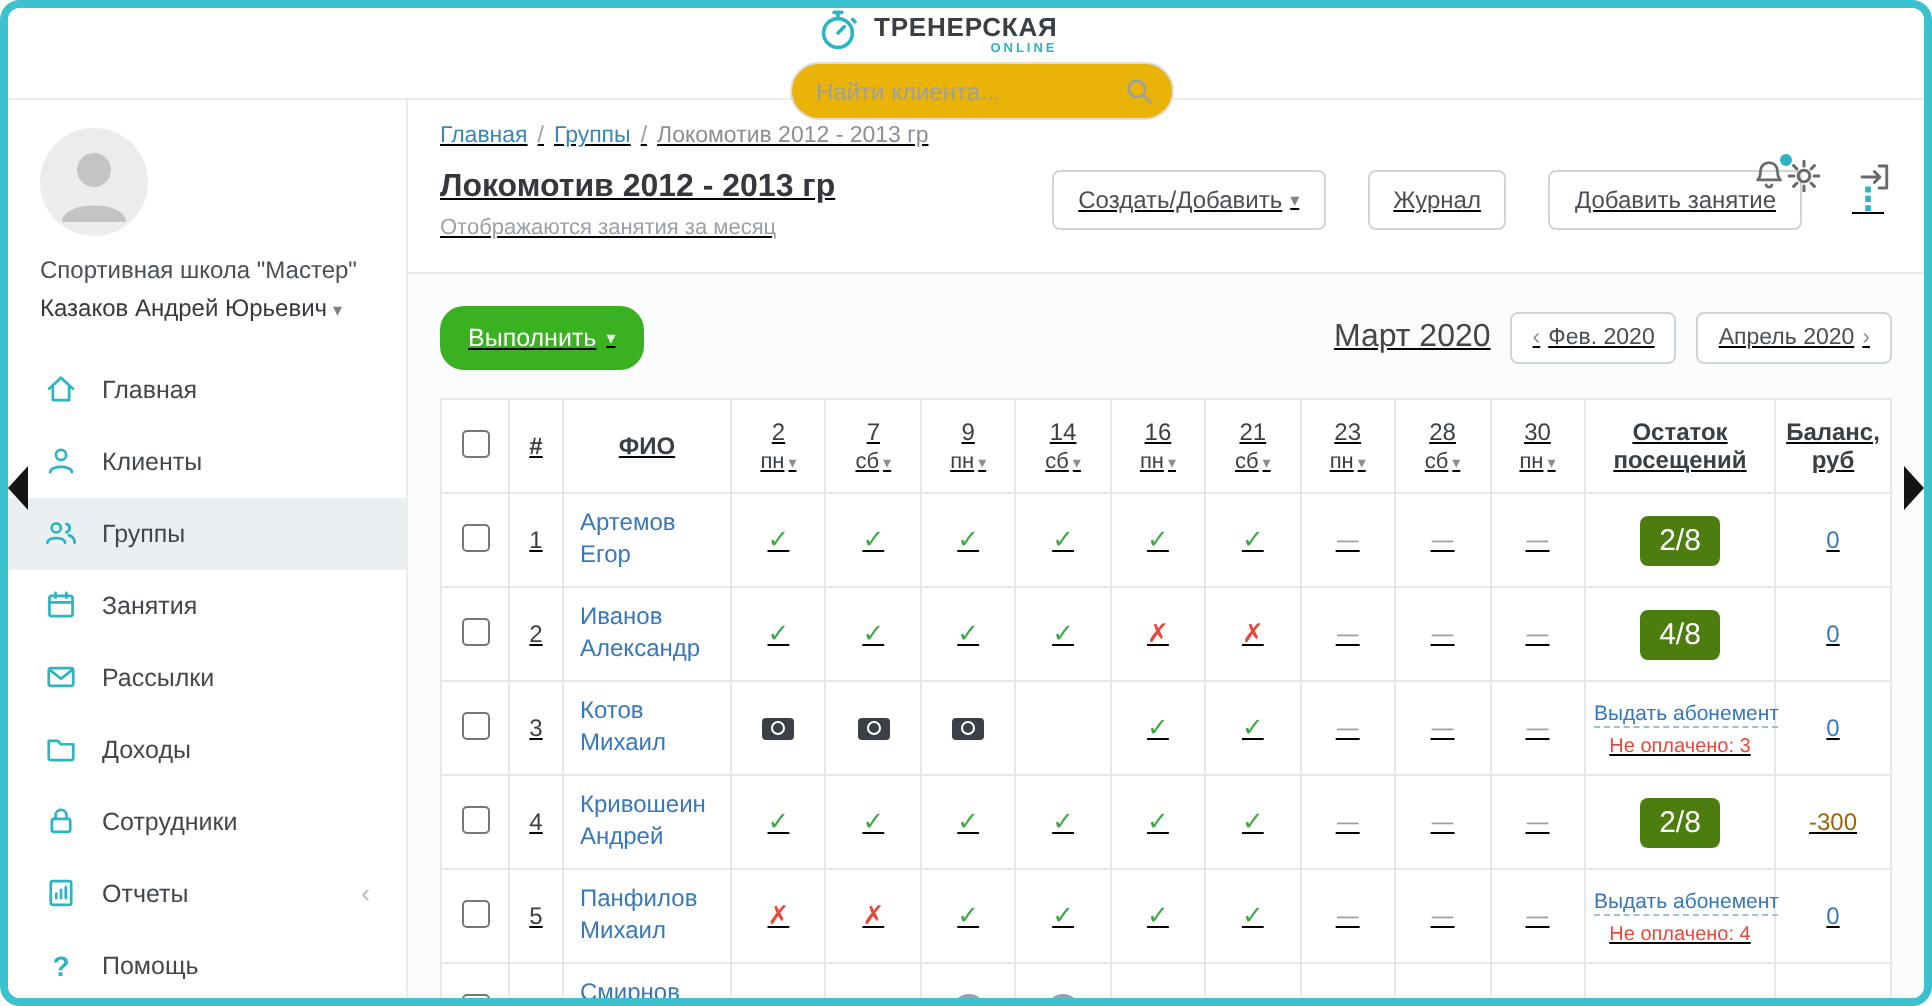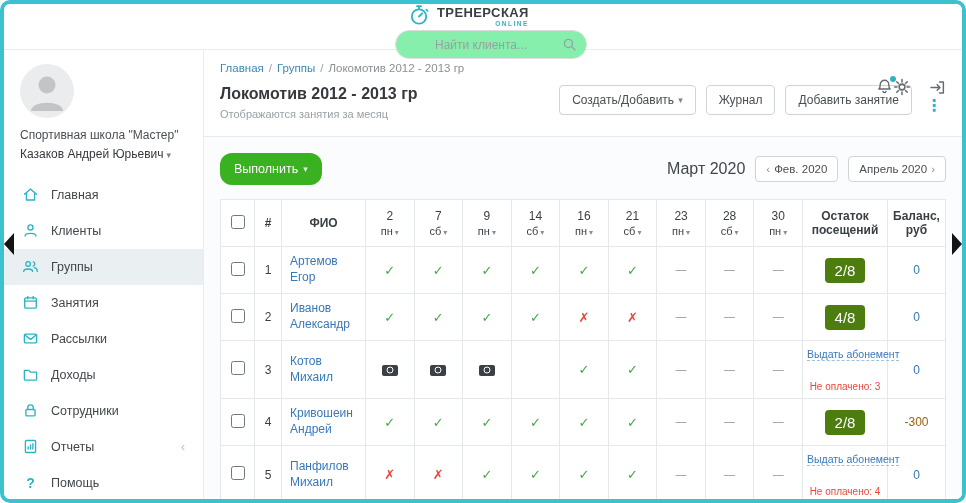--- a/index.html
+++ b/index.html
@@ -7,21 +7,21 @@
   body{font-family:"Liberation Sans","DejaVu Sans",sans-serif;}
   .frame{width:966px;height:503px;background:#fff;border:4px solid #3cc2cf;border-radius:10px;overflow:hidden;position:relative;}
 
   
   .topbar{height:46px;display:flex;align-items:center;padding:0 16px;border-bottom:1px solid #ececec;background:#fff;flex-direction:column;}
   .logo{display:flex;align-items:center;gap:7px;min-width:150px;}
   .logo-text{display:flex;flex-direction:column;line-height:1;}
   .logo-title{font-size:13px;font-weight:bold;color:#3a3f44;letter-spacing:.4px;}
   .logo-sub{font-size:6.5px;color:#2db4c4;font-weight:bold;align-self:flex-end;margin-top:2px;letter-spacing:1.5px;}
   .search-wrap{position:relative;margin-left:16px;}
-  .search-input{width:192px;height:29px;border:1px solid #ddd;border-radius:15px;padding:0 32px 0 12px;font-size:12px;color:#555;outline:none;background:#86efac;font-family:inherit;text-align:center;}
+  .search-input{width:192px;height:29px;border:1px solid #ddd;border-radius:15px;padding:0 32px 0 12px;font-size:12px;color:#555;outline:none;background:#eab308;font-family:inherit;}
   .search-input::placeholder{color:#9aa0a5;}
   .search-ico{position:absolute;right:10px;top:7px;line-height:0;}
   .adduser{margin-left:26px;display:flex;cursor:pointer;}
   .top-right{margin-left:auto;display:flex;align-items:flex-end;}
   .balance{color:#2db4c4;font-size:13px;font-weight:bold;}
   .topico{position:relative;display:flex;align-items:center;cursor:pointer;line-height:0;}
   .bell-dot{position:absolute;top:-2px;right:-3px;width:6px;height:6px;border-radius:50%;background:#2db4c4;}
   .help-circle{width:17px;height:17px;border:1.5px solid #666b70;border-radius:50%;display:flex;align-items:center;justify-content:center;font-size:10px;font-weight:bold;color:#666b70;line-height:1;}
 
   
@@ -32,66 +32,66 @@
   .school{font-size:12px;color:#4a4f54;margin-top:10px;line-height:1.3;}
   .user{font-size:12px;color:#35393d;margin-top:3px;cursor:pointer;}
   .user .caret{font-size:9px;color:#7c8287;margin-left:3px;}
   .nav{margin-top:16px;}
   .nav-item{display:flex;align-items:center;gap:12px;height:36px;padding:0 18px;font-size:12.5px;color:#42474c;cursor:pointer;}
   .nav-item.active{background:#eaeff1;}
   .nav-ico{width:17px;display:flex;justify-content:center;line-height:0;}
   .nav-chevron{margin-left:auto;color:#b6bcc1;font-size:13px;}
   .help-q{color:#2db4c4;font-weight:bold;font-size:14px;line-height:1;}
 
-  .main{flex:1;display:flex;flex-direction:column;background:#fff;min-width:0;}
+  .main{flex:1;display:flex;flex-direction:column;background:#fff;min-width:0;text-decoration:underline;}
   .breadcrumb{padding:12px 16px 9px;font-size:11.5px;color:#9aa0a5;}
   .breadcrumb a{color:#3a87b5;text-decoration:none;cursor:pointer;}
   .bc-sep{margin:0 5px;color:#9aa0a5;}
   .bc-cur{color:#8a9095;}
   .page-head{display:flex;align-items:flex-start;padding:2px 16px 16px;border-bottom:1px solid #e9e9e9;}
   .page-title{font-size:16px;font-weight:bold;color:#35393d;}
   .page-sub{font-size:11px;color:#9aa0a5;margin-top:5px;}
-  .head-actions{margin-left:auto;display:flex;align-items:flex-end;gap:10px;}
+  .head-actions{margin-left:auto;display:flex;align-items:center;gap:21px;}
   .btn{background:#fff;border:1px solid #cfd4d8;border-radius:4px;padding:7px 12px;font-size:12px;color:#4a4f54;cursor:pointer;white-space:nowrap;font-family:inherit;display:inline-flex;align-items:center;gap:4px;}
   .btn .caret{font-size:9px;color:#7c8287;}
   .dots{color:#2db4c4;font-size:16px;font-weight:bold;padding:0 4px;cursor:pointer;}
 
   .content{flex:1;padding:16px;background:#fbfcfd;overflow:hidden;}
   .toolbar{display:flex;align-items:center;margin-bottom:14px;}
   .btn-exec{background:#3ab121;color:#fff;border:none;border-radius:12px;padding:9px 14px;font-size:12.5px;cursor:pointer;font-family:inherit;display:inline-flex;align-items:center;gap:5px;}
   .btn-exec .caret{font-size:9px;color:#dff5da;}
   .month-nav{margin-left:auto;display:flex;align-items:center;gap:10px;}
   .month-label{font-size:16px;color:#42474c;}
   .btn-month{padding:6px 10px;font-size:11.5px;}
   .btn-month .chev{color:#8a9095;}
 
   
   table{width:100%;border-collapse:collapse;background:#fff;table-layout:fixed;}
   th,td{border:1px solid #e5e8ea;text-align:center;vertical-align:middle;padding:6px 4px;}
   th{font-size:12px;color:#3a3f44;font-weight:bold;padding:9px 4px;}
   .th-check{width:34px;}.th-num{width:27px;}.th-name{width:84px;}
-  .th-rem{width:85px;}.th-bal{width:58px;}
+  .th-rem{width:95px;}.th-bal{width:58px;}
   .th-date{font-weight:normal;cursor:pointer;}
   .d-day{font-size:12px;color:#3a3f44;}
   .d-dow{font-size:11px;color:#3a3f44;margin-top:2px;}
   .d-dow .caret{font-size:8px;color:#8a9095;margin-left:2px;}
   td{height:47px;font-size:12px;color:#3a3f44;}
   .cell-name{text-align:left;padding-left:8px;}
   .cell-name a{color:#3878b8;text-decoration:none;font-size:12px;line-height:1.3;cursor:pointer;display:inline-block;}
   .row-check,.all-check{width:14px;height:14px;cursor:pointer;}
   .mark-cell{position:relative;font-family:"DejaVu Sans",sans-serif;}
   .mark-cell[data-kind="check"]{color:#3fa845;font-weight:bold;font-size:13px;}
   .mark-cell[data-kind="x"]{color:#e8483c;font-weight:bold;font-size:13px;}
   .mark-cell[data-kind="dash"]{color:#9aa0a5;font-size:12px;}
   .mark-cell[data-kind="camera"]::before{content:"";display:inline-block;width:16px;height:11px;background:#3a4045;border-radius:2px;vertical-align:middle;}
   .mark-cell[data-kind="camera"]::after{content:"";position:absolute;left:50%;top:50%;transform:translate(-50%,-50%);width:5px;height:5px;border:1.2px solid #fff;border-radius:50%;}
   .mark-cell[data-kind="spinner"]::before{content:"";display:inline-block;width:13px;height:13px;border:2px solid #e2e2e2;border-top-color:#9aa0a5;border-radius:50%;vertical-align:middle;}
   .badge{display:inline-block;background:#4d7c0f;color:#fff;border-radius:4px;padding:4px 10px;font-size:15px;}
   .pass-link{display:inline-block;color:#3878b8;font-size:10.5px;border-bottom:1px dashed #9cc0de;cursor:pointer;white-space:nowrap;text-decoration:none;}
-  .pay-note{color:#e8483c;font-size:10px;margin-top:20px;white-space:nowrap;}
+  .pay-note{color:#e8483c;font-size:10px;margin-top:4px;white-space:nowrap;}
   .badge:empty,.pass-link:empty,.pay-note:empty{display:none;}
   .balance-val{color:#3878b8;}
   .balance-val.neg{color:#a16207;}
 
   
   .edge-arrow{position:absolute;top:229px;width:0;height:0;border-style:solid;cursor:pointer;z-index:40;}
   .edge-left{left:0;border-width:11px 10px 11px 0;border-color:transparent #141414 transparent transparent;}
   .edge-right{right:0;border-width:11px 0 11px 10px;border-color:transparent transparent transparent #141414;}
 </style>
 </head>

